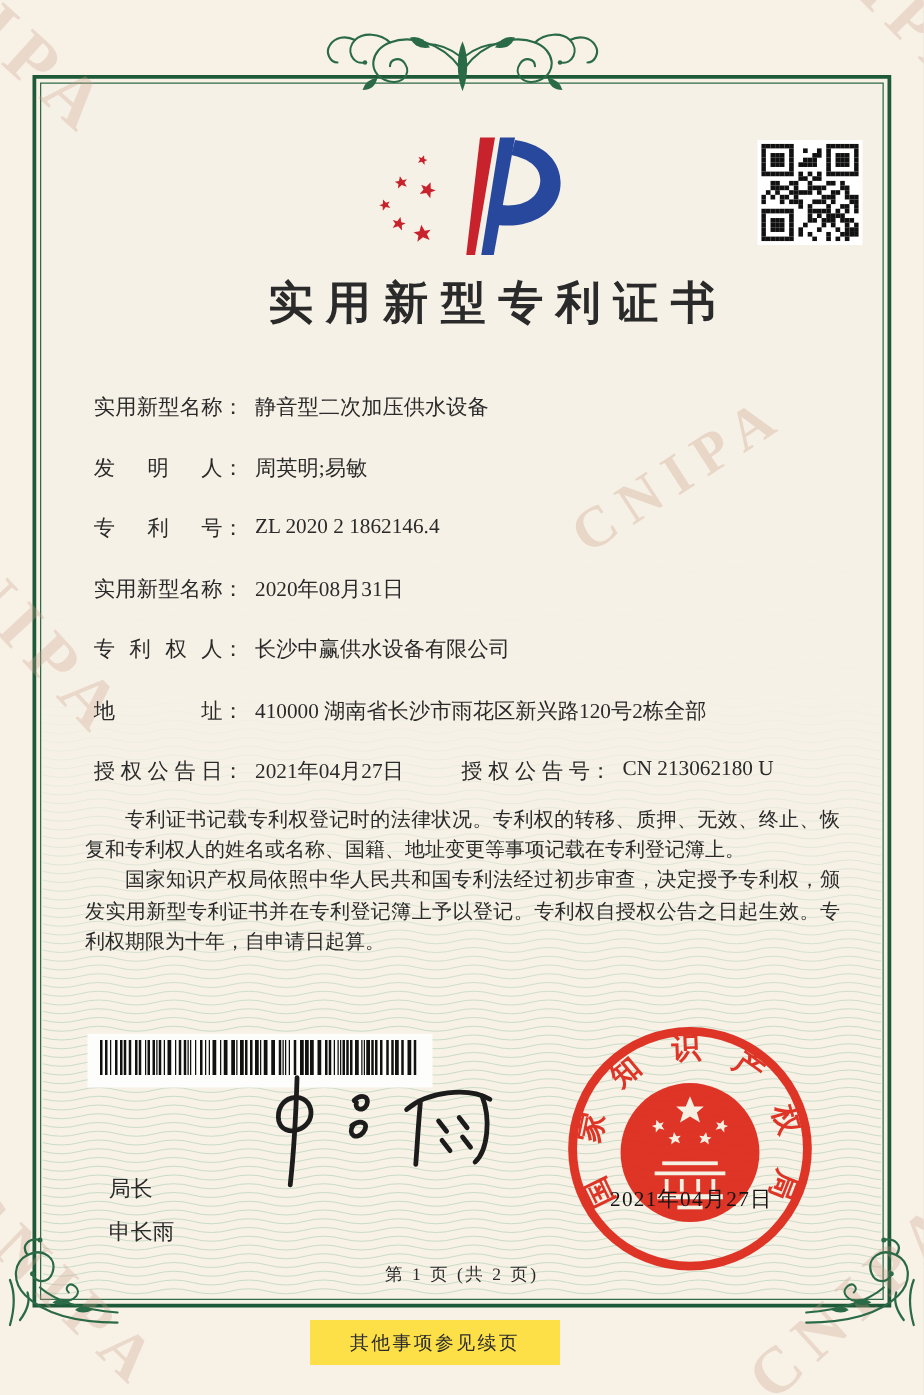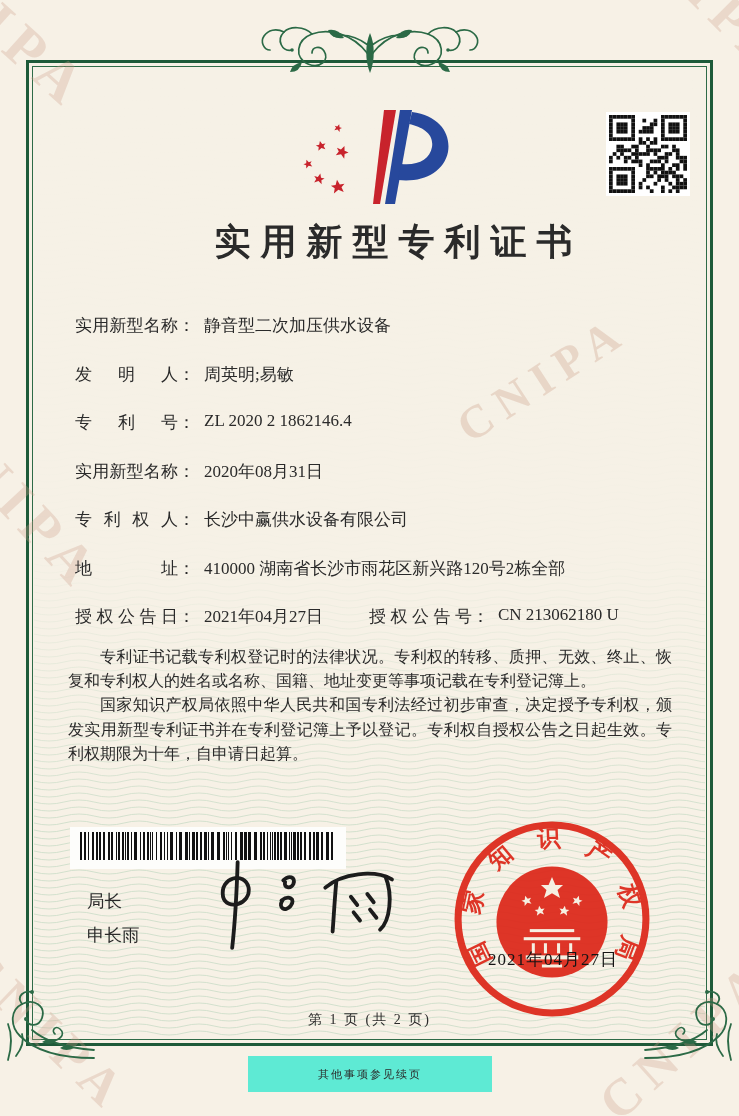--- a/index.html
+++ b/index.html
@@ -53,32 +53,32 @@
     text-align:justify;text-align-last:justify;text-justify:inter-character;
   }
   .fvalue{margin-left:9px;}
   .grant-group2{margin-left:46px;display:flex;}
   .paragraphs{
     position:absolute;left:68px;top:645px;width:604px;
     font-size:16px;line-height:24.2px;text-align:justify;
   }
   .paragraphs p{margin:0;text-indent:2em;}
   .barcode-box{position:absolute;left:70px;top:827px;background:#fdfdfb;padding:5px 9px;}
-  .signer{position:absolute;left:87px;top:884px;font-size:17.5px;line-height:34px;}
+  .signer{position:absolute;left:87px;top:934px;font-size:17.5px;line-height:34px;}
   .signature{position:absolute;left:192px;top:850px;}
   .seal{position:absolute;left:451px;top:818px;mix-blend-mode:multiply;opacity:.95;}
   .seal-date{
     position:absolute;left:453px;top:948px;width:200px;text-align:center;
     font-size:17px;letter-spacing:1px;color:#141414;z-index:4;
   }
   .page-info{position:absolute;left:0;right:0;top:1011px;text-align:center;font-size:14px;letter-spacing:2px;}
   .bottom-note{
-    position:absolute;left:248px;top:1056px;width:244px;height:36px;
-    background:#5eead4;display:flex;align-items:center;justify-content:center;
-    font-size:11px;letter-spacing:2px;
+    position:absolute;left:248px;top:1056px;width:200px;height:36px;
+    background:#fde047;display:flex;align-items:center;justify-content:center;
+    font-size:15px;letter-spacing:2px;
   }
 </style>
 </head>
 <body>
 
 <div class="page">
 
   <div class="wm wm1">CNIPA</div>
   <div class="wm wm2">CNIPA</div>
   <div class="wm wm3">CNIPA</div>

